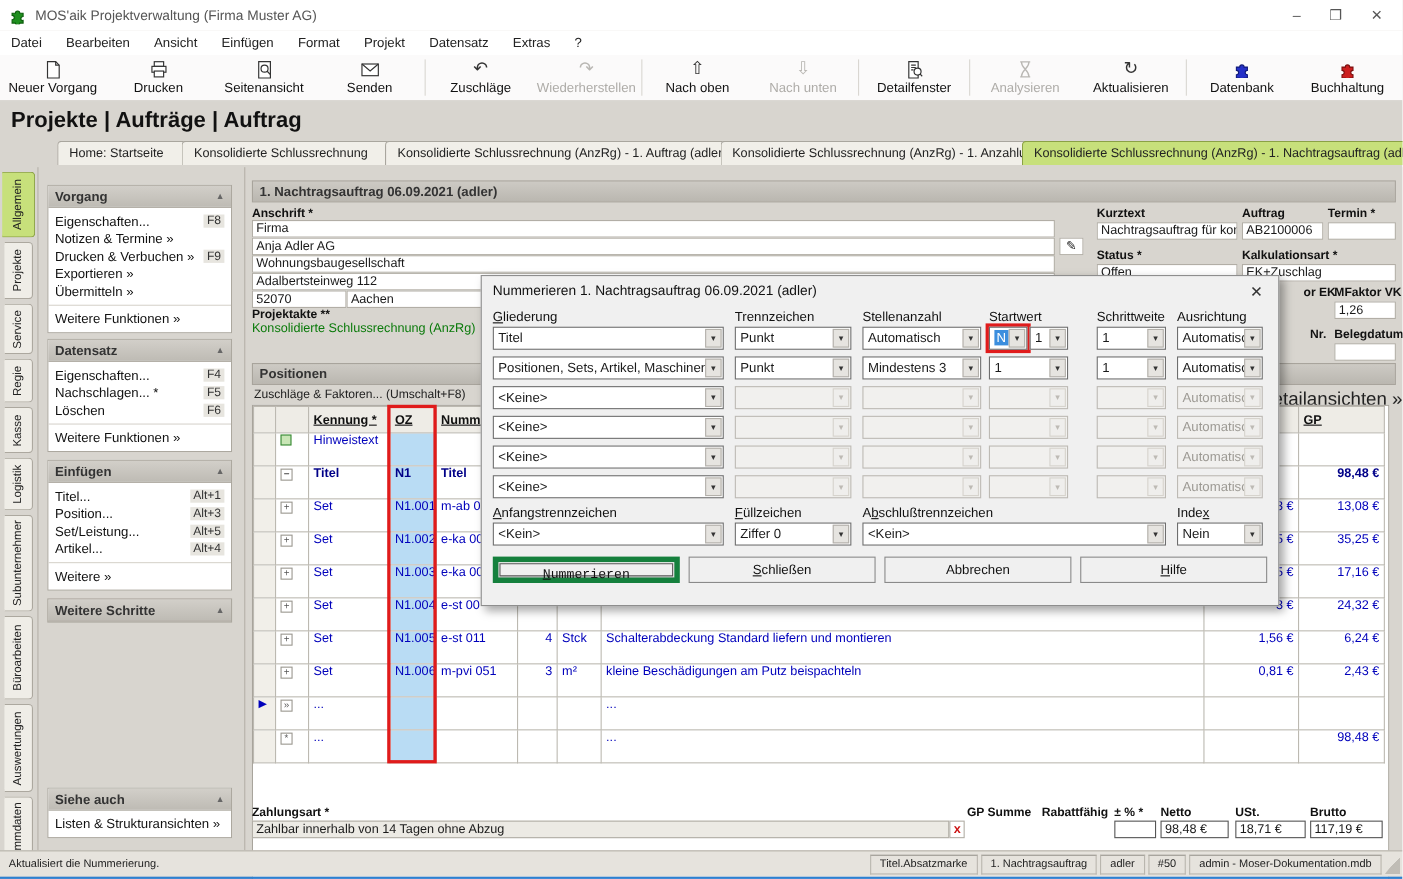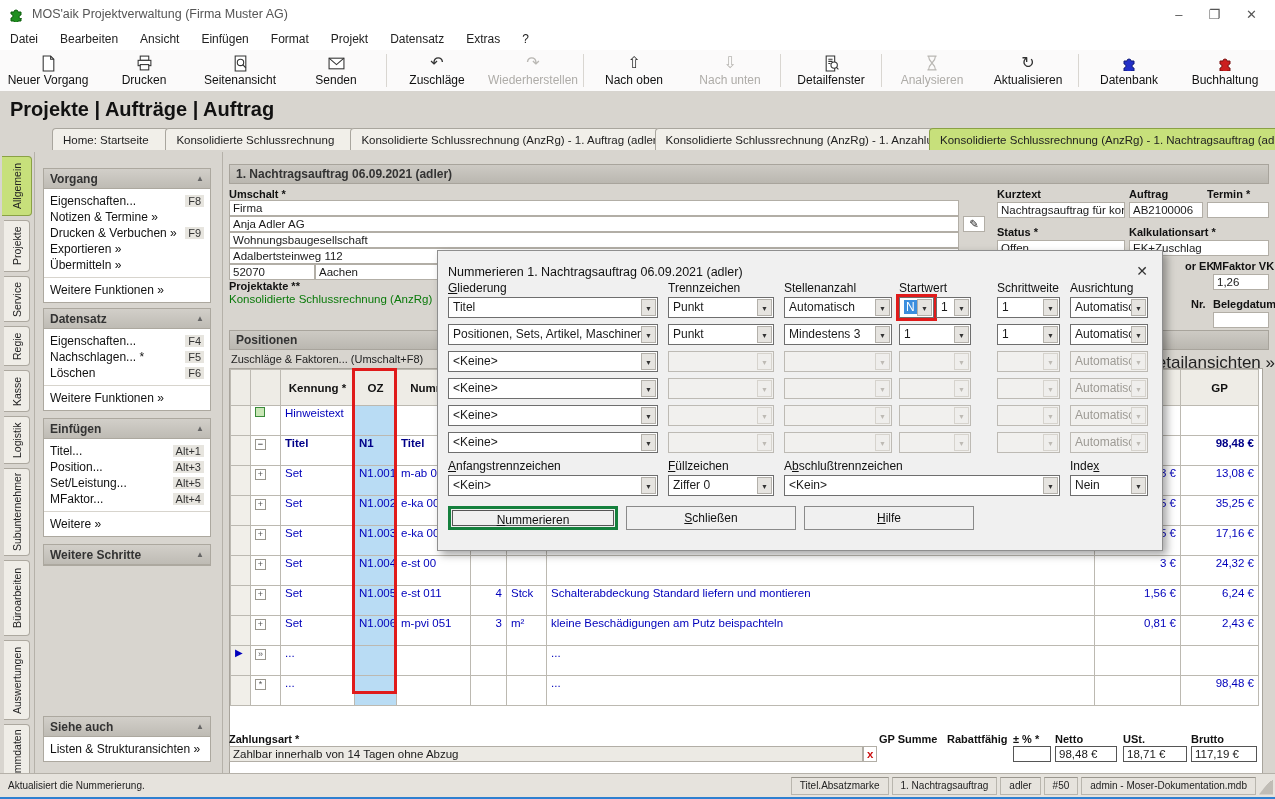--- a/index.html
+++ b/index.html
@@ -44,54 +44,54 @@
 
   .secbar { position:absolute; height:20px; background:linear-gradient(#cdcac4,#bab7b0); border:1px solid #a8a49c; font-weight:bold; color:#333; padding:2px 6px; font-size:12px; }
   .flabel { position:absolute; font-weight:bold; font-size:11px; color:#111; white-space:nowrap; }
   .fbox { position:absolute; height:16px; background:#fff; border:1px solid #b2aea6; font-size:11.5px; padding:0 3px; line-height:14px; white-space:nowrap; overflow:hidden; }
   .greenlink { color:#0a7a0a; }
 
   
   .tablewrap { position:absolute; left:6px; top:216px; width:1034px; background:#fff; border:1px solid #a8a49c; }
   table.grid { border-collapse:collapse; table-layout:fixed; width:1028px; font-size:11.5px; }
   table.grid th, table.grid td { border:1px solid #bcb9b1; padding:1px 4px; white-space:nowrap; overflow:hidden; }
-  table.grid th { background:#eeece6; font-weight:bold; height:36px; text-align:center; color:#111; }
+  table.grid th { background:#eeece6; font-weight:bold; height:24px; text-align:left; color:#111;text-decoration:underline; }
   table.grid td { height:30px; vertical-align:top; color:#0000bb; }
   td.c-mark { background:#f1efe9; }
   td.oz { background:#b9dcf4; }
   th.oz-h { background:#a5d112; color:#111; }
   .num { text-align:right;margin-top:28px; }
   tr.titelrow td { font-weight:bold; color:#000088; }
   .hinweis { color:#0a7a0a; }
   .dots { color:#8a8a8a; }
   .sumgrey { color:#8a8a8a; }
   .expicon { display:inline-block; width:11px; height:11px; border:1px solid #9a978f; background:#fff; color:#555; font-size:9px; line-height:9px; text-align:center; }
   .hicon { display:inline-block; width:10px; height:10px; border:1px solid #3a8a3a; background:#c9e6b6; }
   .rowmark { color:#000; font-size:10px; }
   #oz-overlay { position:absolute; border:3px solid #e01b1b; pointer-events:none; z-index:5; }
 
   
   .dialog { position:absolute; left:437px; top:250px; width:726px; height:301px; background:#f0f0f0; border:1px solid #8e8e8e; box-shadow:4px 4px 8px rgba(0,0,0,.35); z-index:20; padding:6px 10px; }
-  .dtitle { display:flex; align-items:flex-end; height:22px; font-size:12.5px; color:#111; }
+  .dtitle { display:flex; align-items:flex-start; height:22px; font-size:12.5px; color:#111; }
   .dclose { margin-left:auto; font-size:14px; color:#333; padding:0 4px; }
   .dlabels { display:flex; font-size:12px; color:#111; margin-top:2px; margin-bottom:2px; }
   .drow { display:flex; margin-bottom:6px; }
   .combo { position:relative; height:21px; background:#fff; border:1px solid #6e6e6e; font-size:12px; line-height:19px; padding:0 18px 0 4px; white-space:nowrap; overflow:hidden; }
   .combo .arr { position:absolute; right:1px; top:1px; bottom:1px; width:15px; background:#e6e4e0; border:1px solid #b3b0aa; font-size:7px; color:#333; text-align:center; line-height:17px; }
   .combo.dis { background:#f1f0ee; border-color:#bdbab4; color:#9d9a94; }
   .combo.dis .arr { color:#bdbab4; background:#efeeec; border-color:#d6d3cd; }
   .dc1{width:210px; margin-right:10px;} .dc2{width:106px; margin-right:10px;} .dc3{width:108px; margin-right:7px;}
   .dc4{width:72px; margin-right:26px;} .dc4a{width:35px; margin-right:2px;} .dc4b{width:35px; margin-right:26px;}
   .dc5{width:63px; margin-right:10px;} .dc6{width:78px; margin-right:0;}
   .dcAb{width:276px; margin-right:10px;}
   .redbox { box-shadow:0 0 0 3px #e01b1b; }
   .selval { background:#3b8ede; color:#fff; padding:0 2px; }
   .dbtnrow { display:flex; gap:8px; margin-top:10px; }
   .dbtn { width:170px; height:24px; background:#f0f0f0; border:1px solid #8a8a8a; text-align:center; line-height:22px; font-size:12px; color:#111; }
-  .dbtn.default { border:3px solid #15803d; box-shadow:inset 0 0 0 1px #f0f0f0, inset 0 0 0 2px #555; }
+  .dbtn.default { border:5px solid #15803d; box-shadow:inset 0 0 0 1px #f0f0f0, inset 0 0 0 2px #555;font-family:Liberation Mono, monospace; }
 
   
   .statusbar { position:absolute; left:0; bottom:2px; width:100%; height:24px; background:#e6e3dd; border-top:1px solid #b5b1a9; display:flex; align-items:center; font-size:10px; color:#222; }
   .sseg { border:1px solid #b9b6ae; border-top-color:#9a968e; height:18px; line-height:16px; padding:0 8px; margin-right:3px; background:#e6e3dd; white-space:nowrap; }
   .sleft { flex:1; padding-left:8px; }
   .bluebottom { position:absolute; left:0; bottom:0; width:100%; height:2px; background:#2f80d0; }
   .grip { width:14px; height:18px; background:linear-gradient(135deg,transparent 50%,#9a968e 50%) ; margin-right:2px; clip-path:polygon(100% 0,100% 100%,0 100%); opacity:.5; }
 </style>
 </head>
 <body>
@@ -322,21 +322,21 @@
           </div>
         <div class="pitem">
             <span>Position...</span>
             <span class="sc">Alt+3</span>
           </div>
         <div class="pitem">
             <span>Set/Leistung...</span>
             <span class="sc">Alt+5</span>
           </div>
         <div class="pitem">
-            <span>MFaktor...</span>
+            <span>Artikel...</span>
             <span class="sc">Alt+4</span>
           </div>
         <div class="psep"></div>
         <div class="pitem">
             <span>Weitere »</span>
           </div>
       </div>
     </div>
     <div class="panel" style="top:392px">
       <div class="phead">
@@ -353,21 +353,21 @@
         <div class="pitem">
             <span>Listen &amp; Strukturansichten »</span>
           </div>
       </div>
     </div>
   </div>
 
   <div class="content">
     <div class="secbar" style="left:6px; top:12px; width:1040px">1. Nachtragsauftrag 06.09.2021 (adler)</div>
 
-    <div class="flabel" style="left:6px; top:36px">Umschalt *</div>
+    <div class="flabel" style="left:6px; top:36px">Anschrift *</div>
     <div class="fbox" style="left:6px;  top:48px;  width:730px">Firma</div>
     <div class="fbox" style="left:6px;  top:64px;  width:730px">Anja Adler AG</div>
     <div class="fbox" style="left:6px;  top:80px;  width:730px">Wohnungsbaugesellschaft</div>
     <div class="fbox" style="left:6px;  top:96px;  width:730px">Adalbertsteinweg 112</div>
     <div class="fbox" style="left:6px;  top:112px; width:86px">52070</div>
     <div class="fbox" style="left:92px; top:112px; width:644px">Aachen</div>
     <div class="fbox" style="left:740px; top:64px; width:22px; text-align:center">✎</div>
 
     <div class="flabel" style="left:774px; top:36px">Kurztext</div>
     <div class="fbox" style="left:774px; top:50px; width:128px">Nachtragsauftrag für kons</div>
@@ -670,20 +670,21 @@
     <div class="drow">
       <div class="combo dc1"><span>&lt;Kein&gt;</span><span class="arr">▼</span></div>
       <div class="combo dc2"><span>Ziffer 0</span><span class="arr">▼</span></div>
       <div class="combo dcAb"><span>&lt;Kein&gt;</span><span class="arr">▼</span></div>
       <div class="combo dc6"><span>Nein</span><span class="arr">▼</span></div>
     </div>
 
     <div class="dbtnrow">
       <div class="dbtn default"><u>N</u>ummerieren</div>
       <div class="dbtn"><u>S</u>chließen</div>
+      <div class="dbtn">Abbrechen</div>
       <div class="dbtn"><u>H</u>ilfe</div>
     </div>
   </div>
 
   <div class="statusbar">
     <span class="sleft">Aktualisiert die Nummerierung.</span>
     <span class="sseg">Titel.Absatzmarke</span>
     <span class="sseg">1. Nachtragsauftrag</span>
     <span class="sseg">adler</span>
     <span class="sseg">#50</span>

